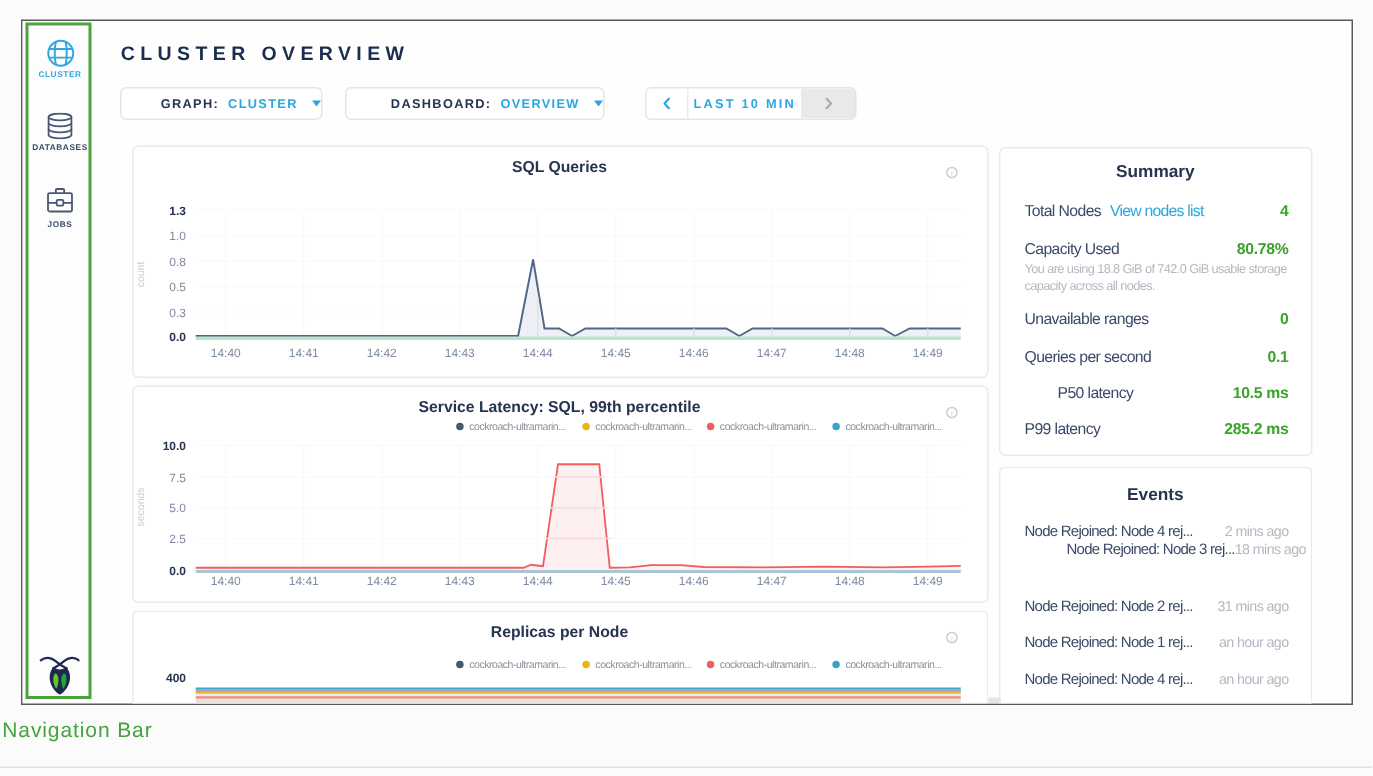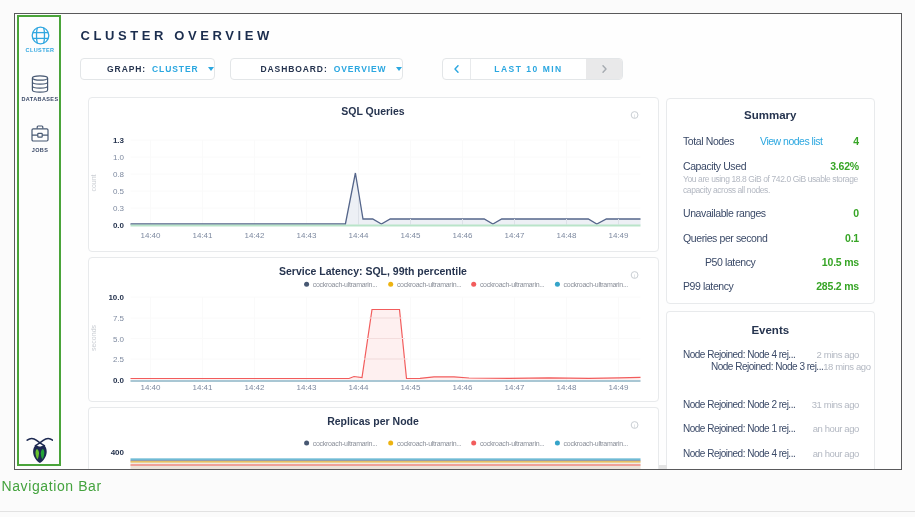--- a/index.html
+++ b/index.html
@@ -10,28 +10,28 @@
   .greenbox { position:absolute; left:1.5px; top:1px; width:44.5px; height:450.5px; border:2.5px solid #4aa43a; z-index:20; }
   .navlabel { position:absolute; left:2px; width:46px; text-align:center; font-weight:bold; font-size:5.5px; letter-spacing:0.4px; color:#3b4a68; white-space:nowrap; }
   .navlabel.blue { color:#31a7e0; }
   .caption { position:absolute; left:1.5px; top:478px; font-size:14px; letter-spacing:0.6px; color:#44a33e; }
   .divider { position:absolute; left:0; top:511px; width:915px; height:1px; background:#e2e2e2; }
   
   .h1 { position:absolute; left:65.5px; top:13.5px; font-size:13px; font-weight:bold; letter-spacing:3.6px; color:#1b2d4e; }
   .btn { position:absolute; height:22.5px; border:1px solid #e3e6e8; border-radius:4px; background:#fff; font-size:8.5px; font-weight:bold; letter-spacing:0.9px; color:#26344f; display:flex; align-items:center; justify-content:flex-end; }
   .btn .blue { color:#2ba7e0; margin-left:6px; }
   .caret { display:inline-block; margin-left:9px; width:0; height:0; border-left:3.5px solid transparent; border-right:3.5px solid transparent; border-top:4.5px solid #2ba7e0; }
-  .timesel { position:absolute; left:427px; top:43.5px; width:181px; height:22.5px; border:1px solid #e3e6e8; border-radius:4px; background:#fff; display:flex; overflow:hidden; }
+  .timesel { position:absolute; left:415px; top:43.5px; width:141px; height:22.5px; border:1px solid #e3e6e8; border-radius:4px; background:#fff; display:flex; overflow:hidden; }
   .timesel .seg1 { width:28px; border-right:1px solid #e8eaec; display:flex; align-items:center; justify-content:center; }
   .timesel .seg2 { flex:1; display:flex; align-items:center; justify-content:center; color:#2ba7e0; font-size:8.5px; font-weight:bold; letter-spacing:1.5px; }
   .timesel .seg3 { width:36px; background:#e9e9ea; display:flex; align-items:center; justify-content:center; }
   
   .card { position:absolute; background:#fff; border:1px solid #e8eaec; border-radius:4px; }
   .summary-title { position:absolute; width:100%; text-align:center; font-size:11.5px; font-weight:bold; color:#26344f; }
-  .srow { position:absolute; left:16px; right:14.5px; font-size:10.5px; letter-spacing:-0.4px; color:#3b4a68; display:flex; white-space:nowrap;gap:20px; }
+  .srow { position:absolute; left:16px; right:14.5px; font-size:10.5px; letter-spacing:-0.4px; color:#3b4a68; display:flex; white-space:nowrap; }
   .srow .val { margin-left:auto; font-weight:bold; color:#37a526; letter-spacing:-0.2px; }
   .srow .link { color:#2ba7e0; margin-left:6px; letter-spacing:-0.5px; }
   .ssub { position:absolute; left:16px; right:13px; font-size:8.5px; letter-spacing:-0.4px; color:#b3b8c2; line-height:11.2px; }
   .erow { position:absolute; left:16px; right:14.5px; font-size:10px; letter-spacing:-0.5px; color:#3b4a68; display:flex; white-space:nowrap; }
   .erow .time { margin-left:auto; font-size:9.5px; letter-spacing:-0.4px; color:#b3b8c2; }
 </style>
 </head>
 <body>
 <div class="page">
   <div class="frame">
@@ -234,21 +234,21 @@
         <line x1="41.5" y1="51.1" x2="551.5" y2="51.1" stroke="#42a5c8" stroke-width="1.4"></line>
         <line x1="41.5" y1="52.6" x2="551.5" y2="52.6" stroke="#8a95a8" stroke-width="1"></line>
         <line x1="41.5" y1="53.8" x2="551.5" y2="53.8" stroke="#e8b63a" stroke-width="1.3"></line>
         <line x1="41.5" y1="56.9" x2="551.5" y2="56.9" stroke="#f08a80" stroke-width="1.5"></line>
       </svg>
     </div>
 
     <div class="card" style="left:651px; top:84px; width:208.5px; height:205.5px;text-decoration:underline;">
       <div class="summary-title" style="top:10px;">Summary</div>
       <div class="srow" style="top:36px;">Total Nodes<span class="link">View nodes list</span><span class="val">4</span></div>
-      <div class="srow" style="top:60.5px;">Capacity Used<span class="val">3.62%</span></div>
+      <div class="srow" style="top:60.5px;">Capacity Used<span class="val">80.78%</span></div>
       <div class="ssub" style="top:74.5px;">You are using 18.8 GiB of 742.0 GiB usable storage capacity across all nodes.</div>
       <div class="srow" style="top:107.5px;">Unavailable ranges<span class="val">0</span></div>
       <div class="srow" style="top:133px;">Queries per second<span class="val">0.1</span></div>
       <div class="srow" style="top:157px;padding-left:22px;">P50 latency<span class="val">10.5 ms</span></div>
       <div class="srow" style="top:181px;">P99 latency<span class="val">285.2 ms</span></div>
     </div>
 
     <div class="card" style="left:651px; top:296.5px; width:208.5px; height:162px; border-bottom:none; border-bottom-left-radius:0; border-bottom-right-radius:0;">
       <div class="summary-title" style="top:12px;">Events</div>
       <div class="erow" style="top:37.5px;">Node Rejoined: Node 4 rej...<span class="time">2 mins ago</span></div>

